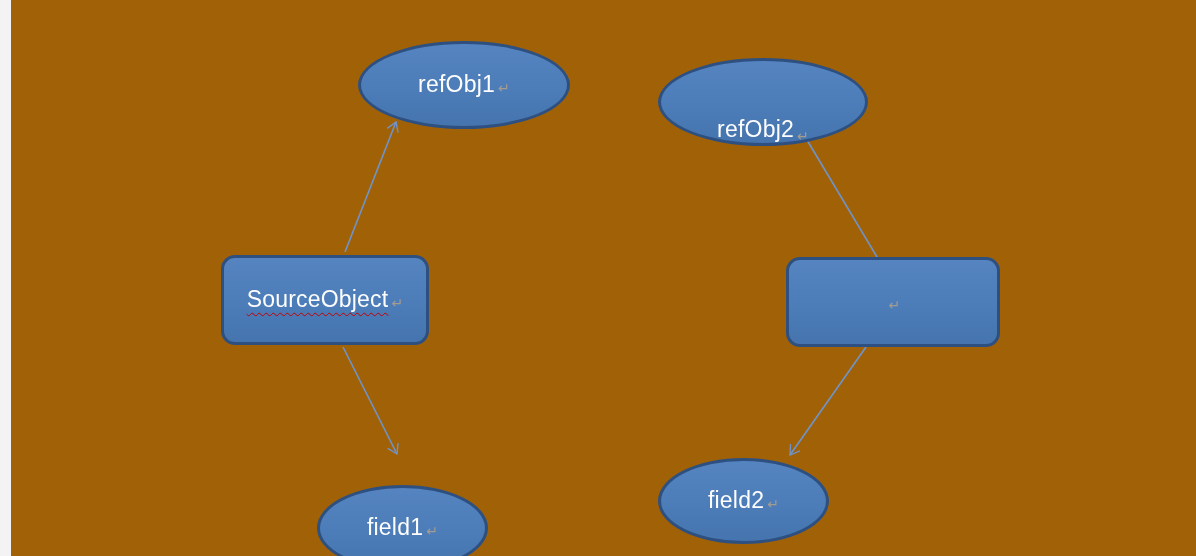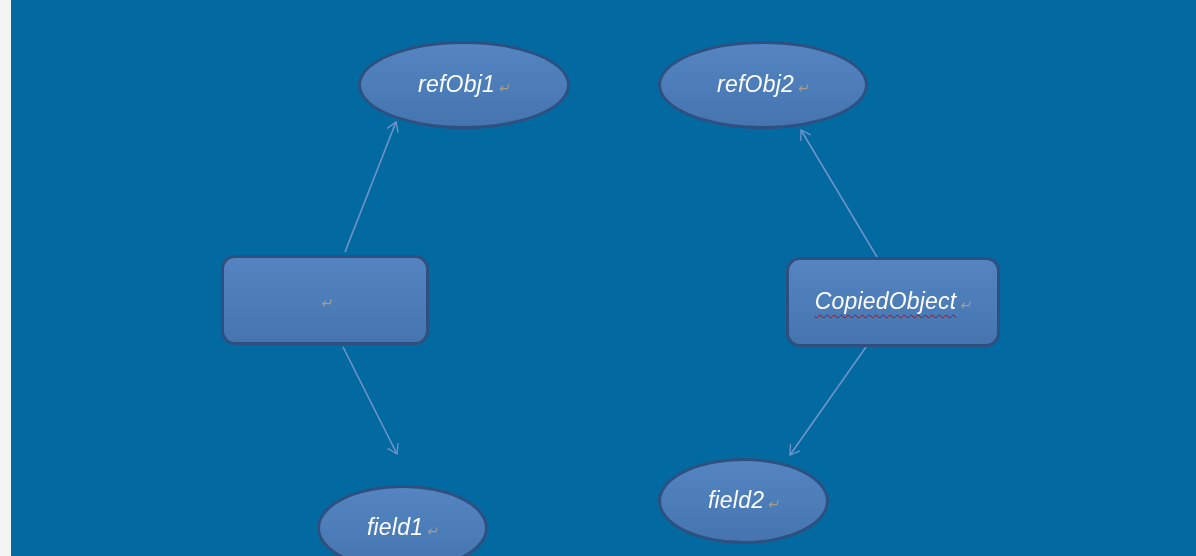--- a/index.html
+++ b/index.html
@@ -49,52 +49,52 @@
     font-size: 14px;
     color: var(--retmark, #a39c92);
     margin-left: 3px;
     margin-top: 6px;
     line-height: 1;
   }
 </style>
 </head>
 <body>
 
-<div class="stage" style="background: #0369a1; font-style: italic;">
+<div class="stage" style="background: #a16207;">
 
   <div class="left-margin" style="background: rgb(242, 243, 242);"></div>
 
   <svg class="connectors" width="1196" height="556" viewBox="0 0 1196 556">
     <defs>
       <marker id="openArrow" viewBox="-14 -9 16 18" refX="0" refY="0" markerWidth="15" markerHeight="15" markerUnits="userSpaceOnUse" orient="auto">
         <path d="M -11 -7 L 0 0 L -11 7" fill="none" stroke="#6e94cb" stroke-width="1.6"></path>
       </marker>
     </defs>
     <line x1="345" y1="252" x2="396" y2="122" marker-end="url(#openArrow)"></line>
     <line x1="343" y1="347" x2="397" y2="454" marker-end="url(#openArrow)"></line>
     <line x1="877" y1="257" x2="801" y2="130" marker-end="url(#openArrow)"></line>
     <line x1="866" y1="347" x2="790" y2="455" marker-end="url(#openArrow)"></line>
   </svg>
 
   <div class="node ellipse" style="left:358px; top:41px; width:212px; height:88px;">
     <span class="lbl">refObj1</span>
     <span class="ret">↵</span>
   </div>
 
-  <div class="node ellipse" style="left:658px; top:41px; width:210px; height:88px;">
+  <div class="node ellipse" style="left:658px; top:58px; width:210px; height:88px;align-items:flex-end;">
     <span class="lbl">refObj2</span>
     <span class="ret">↵</span>
   </div>
 
   <div class="node rrect" style="left:221px; top:255px; width:208px; height:90px;">
+    <span class="lbl misspelled">SourceObject</span>
     <span class="ret">↵</span>
   </div>
 
   <div class="node rrect" style="left:786px; top:257px; width:214px; height:90px;">
-    <span class="lbl misspelled">CopiedObject</span>
     <span class="ret">↵</span>
   </div>
 
   <div class="node ellipse" style="left:317px; top:485px; width:171px; height:86px;">
     <span class="lbl">field1</span>
     <span class="ret">↵</span>
   </div>
 
   <div class="node ellipse" style="left:658px; top:458px; width:171px; height:86px;">
     <span class="lbl">field2</span>

